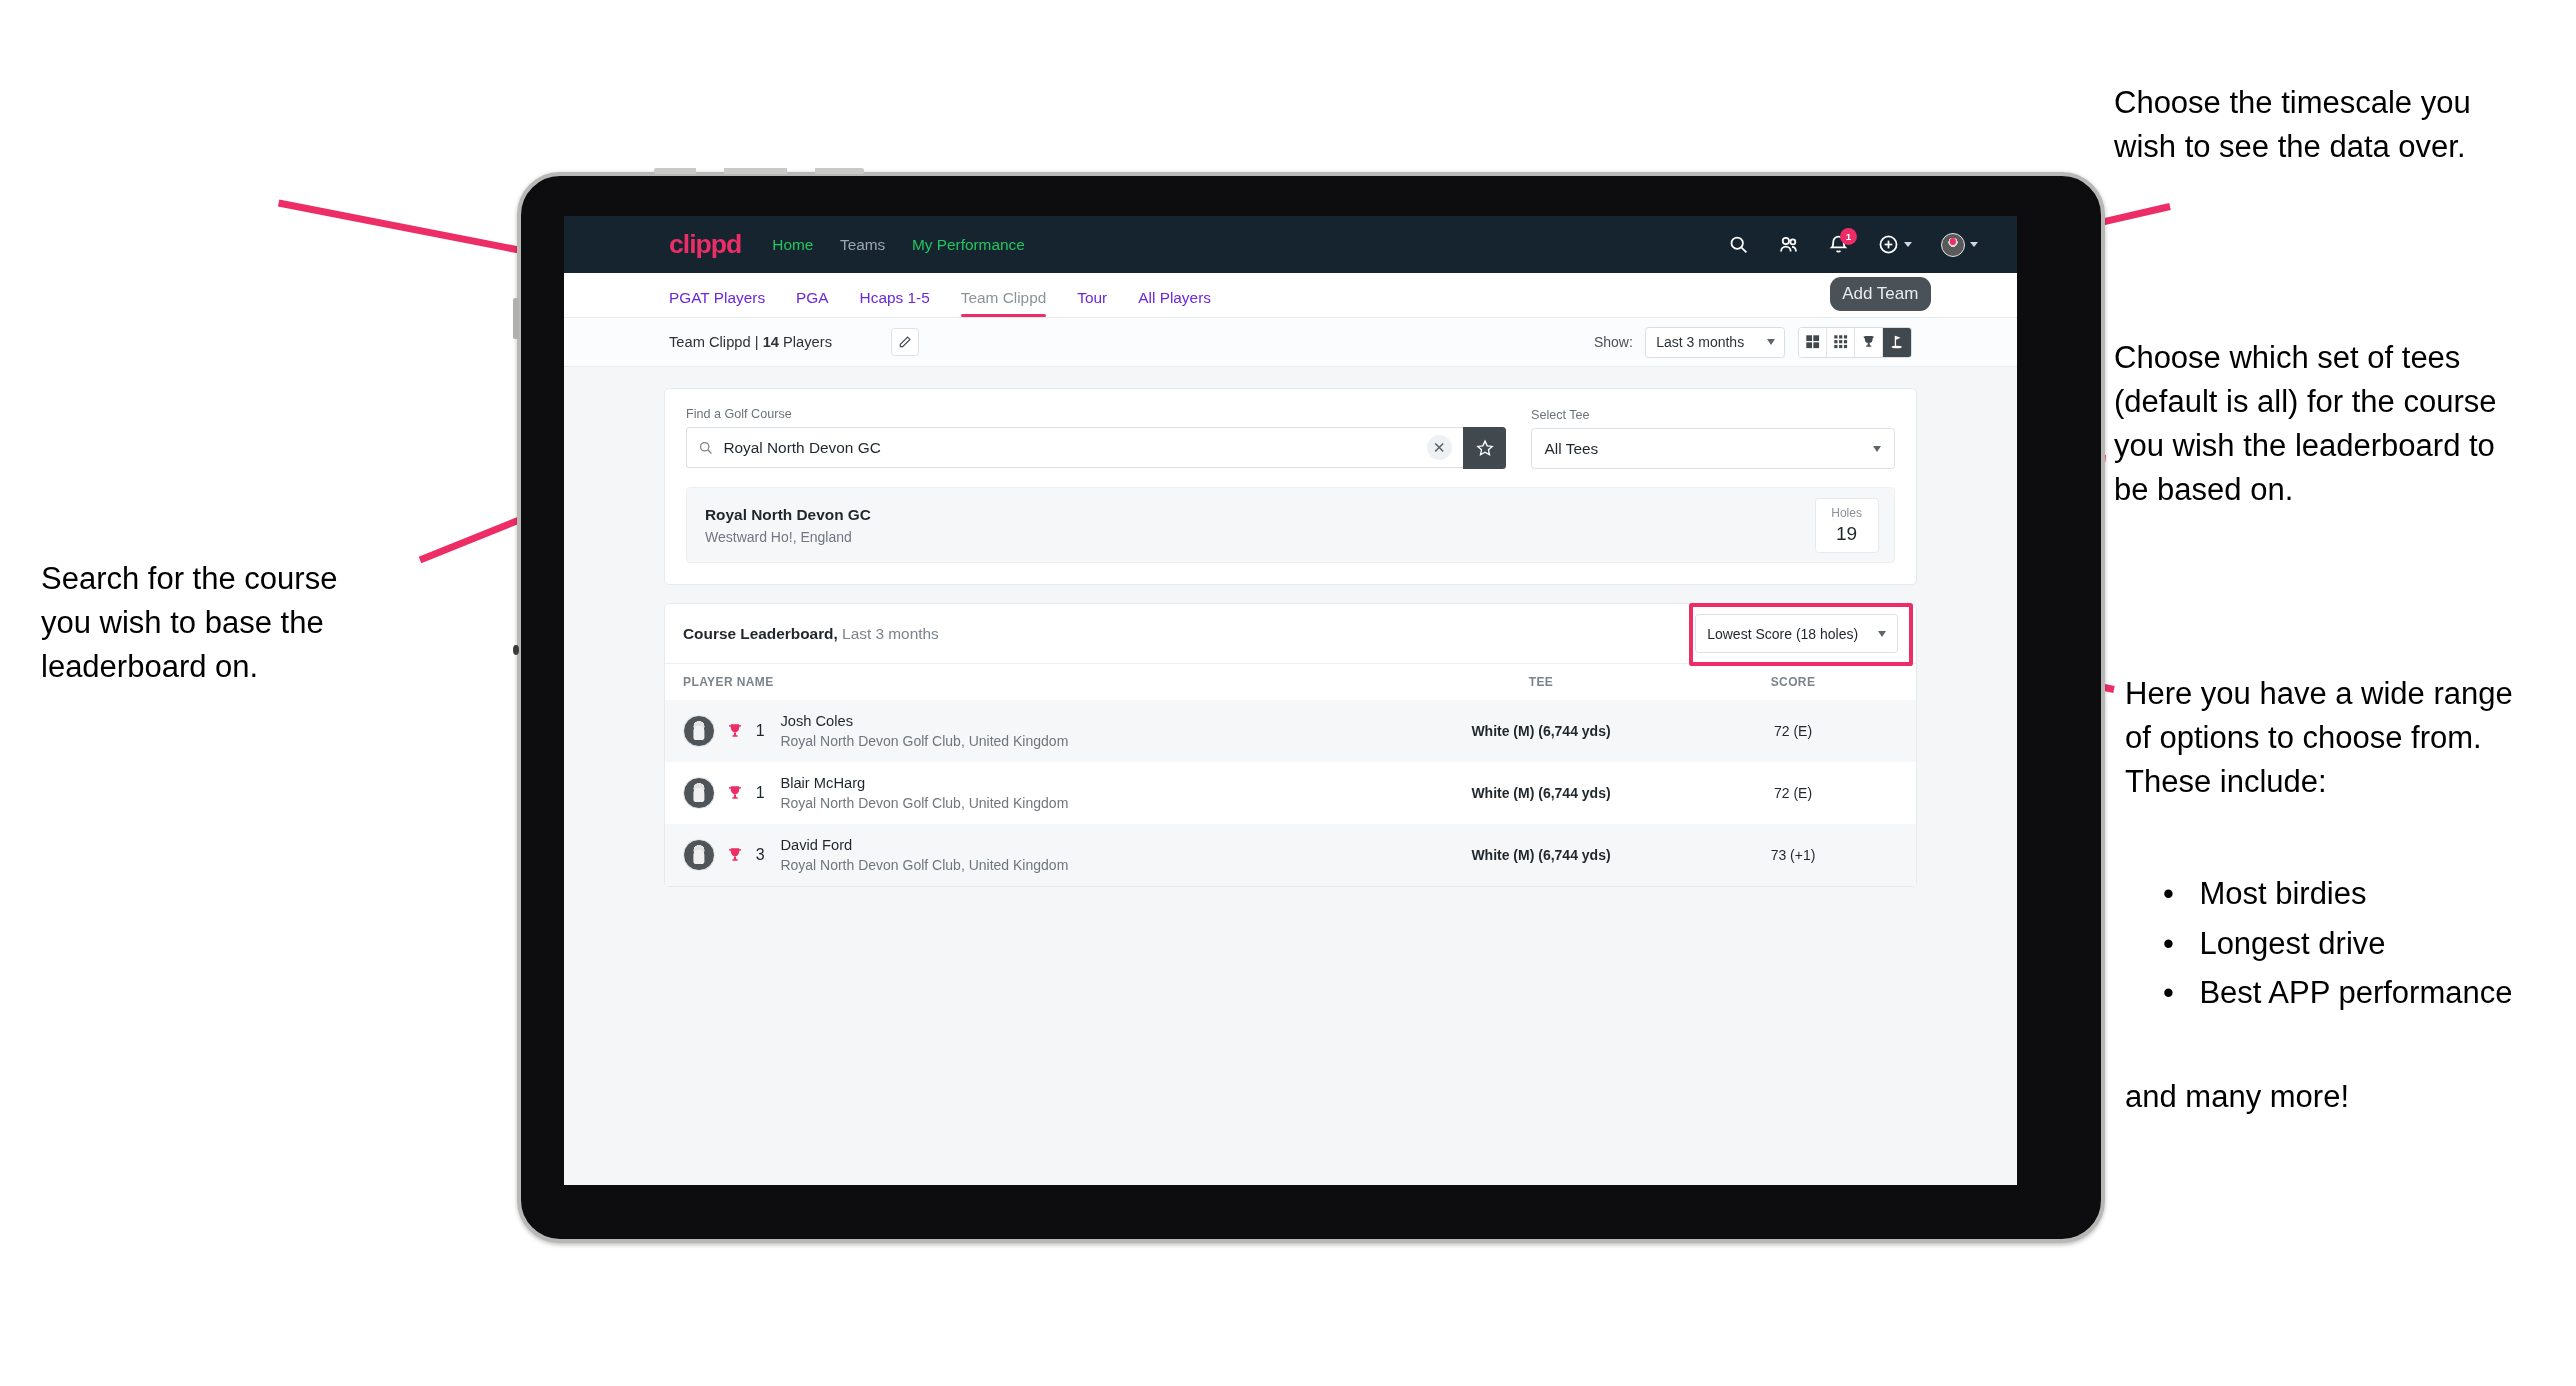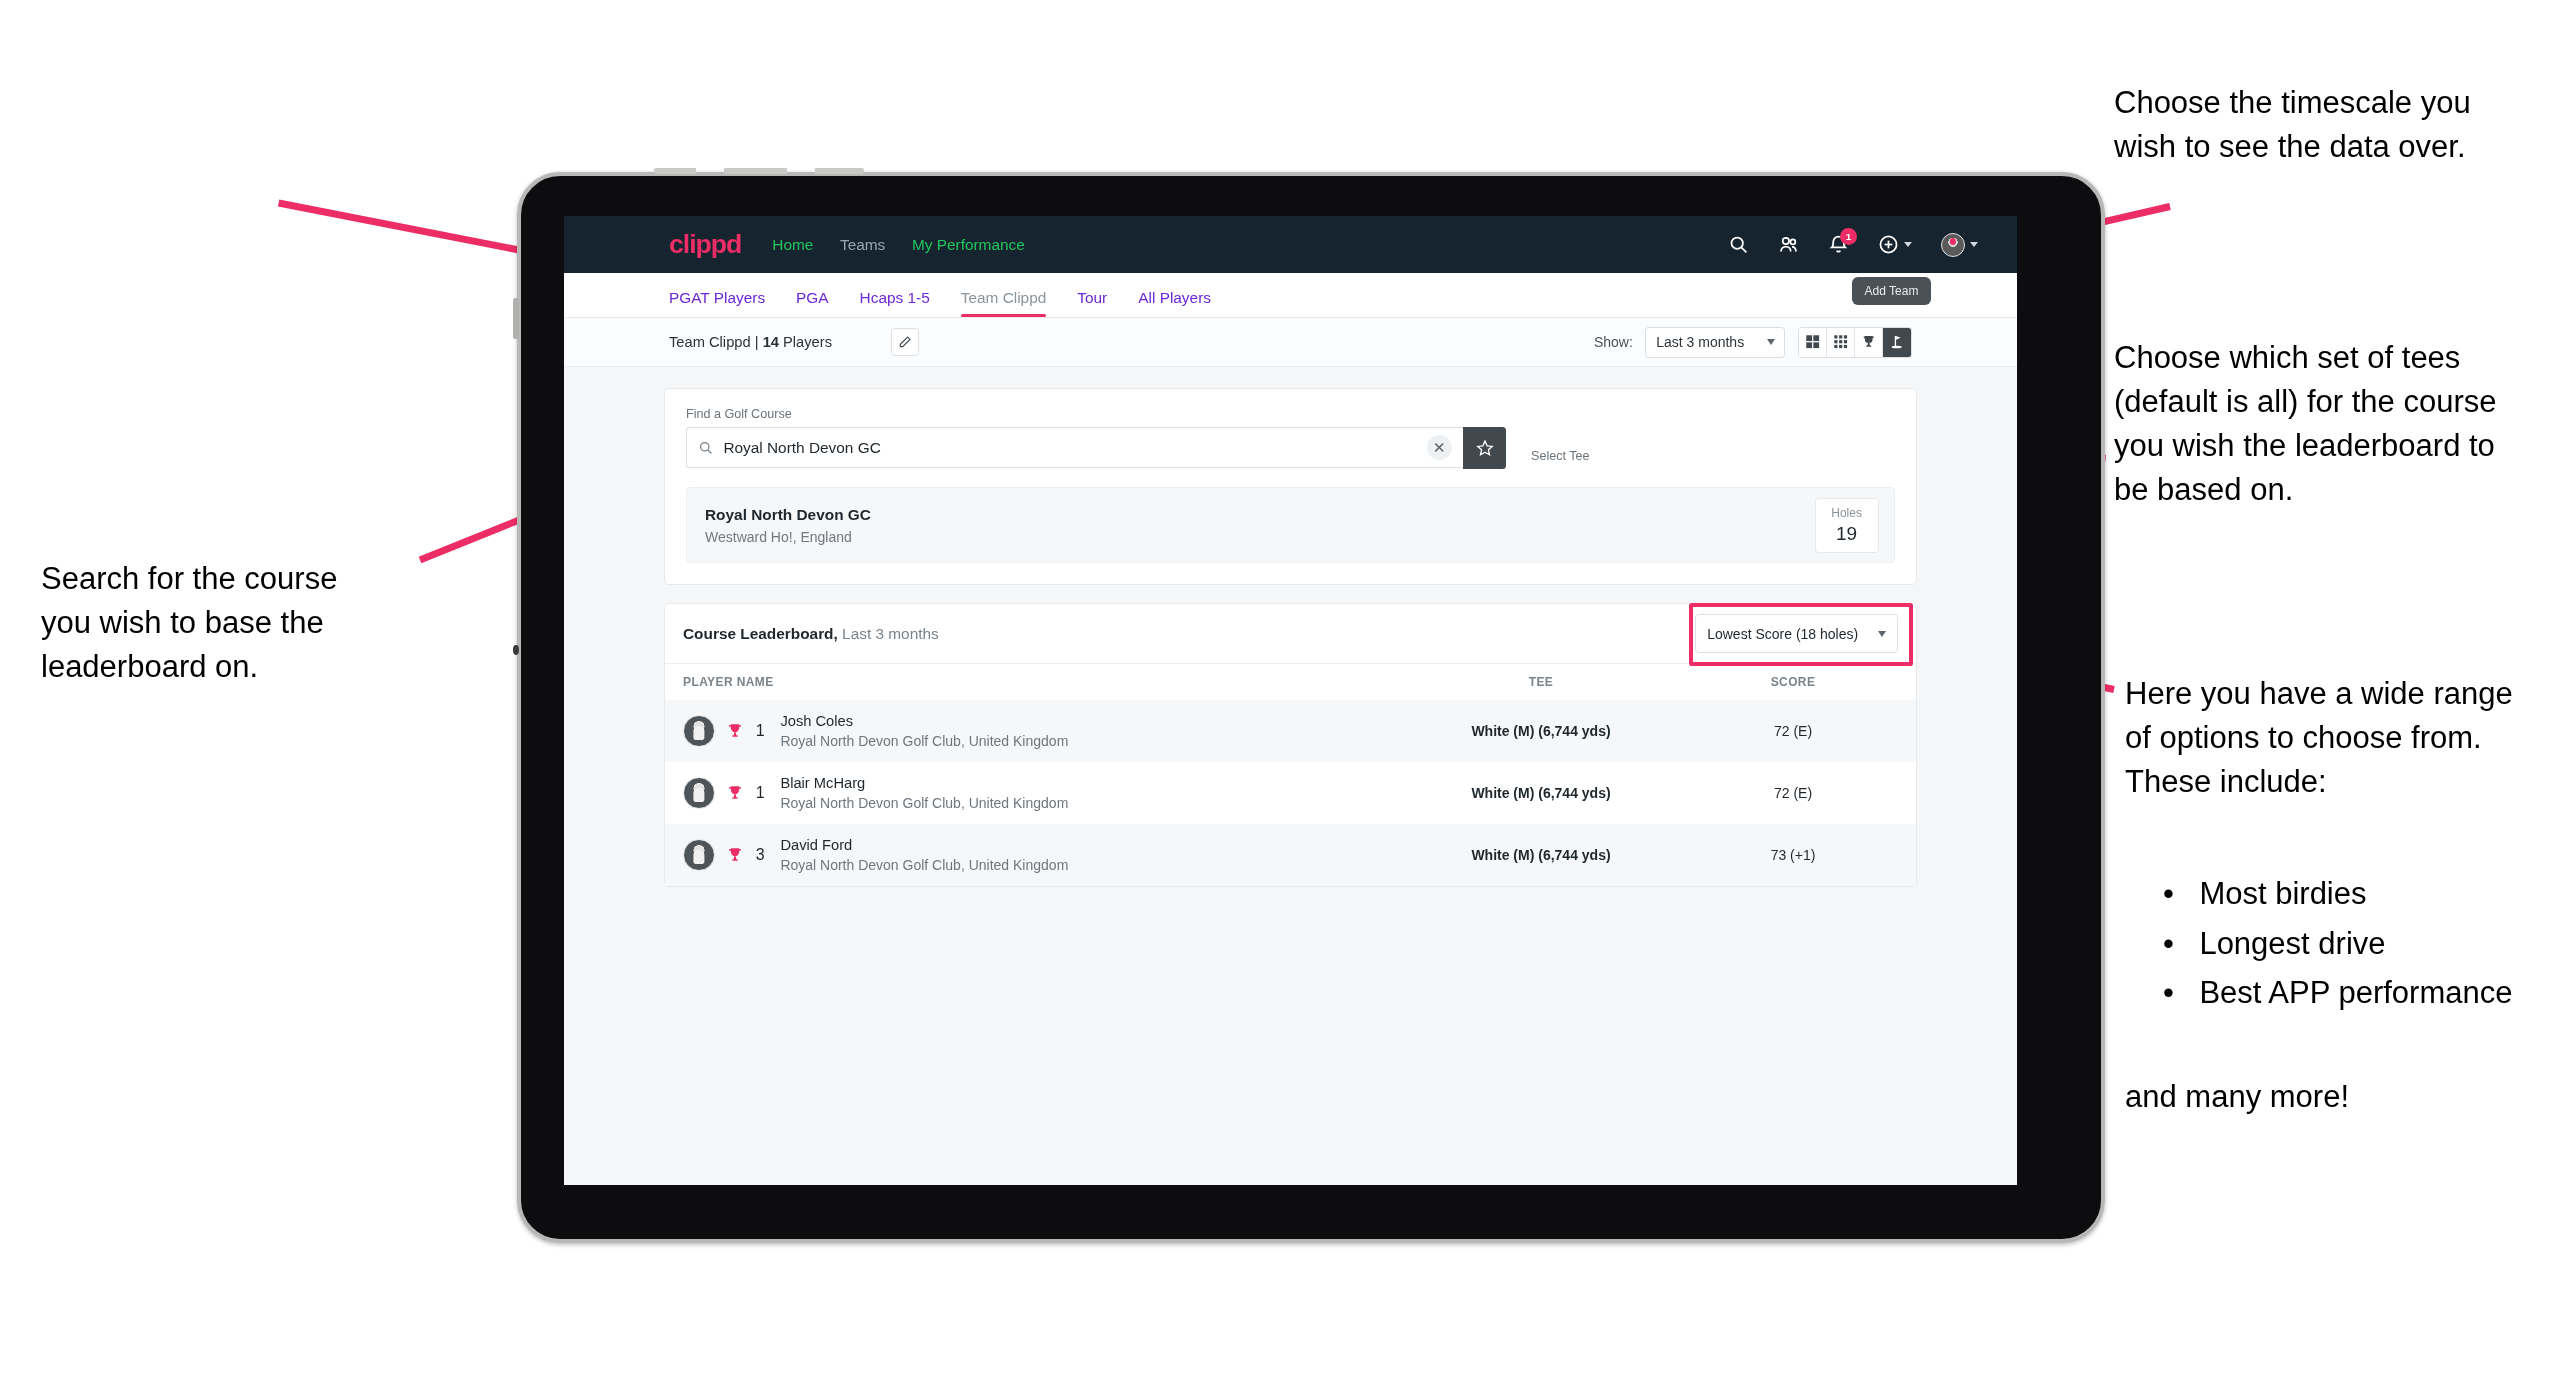--- a/index.html
+++ b/index.html
@@ -94,22 +94,22 @@
     padding:0 0 0 105px; position:relative;
     border-bottom:0.7px solid #e6e9ec;
   }
   .tab { font-size:15.4px; color:#6d28d9; padding-bottom:10.5px; position:relative; white-space:nowrap; }
   .tab.dim { color:#8b949b; }
   .tab.active:after{
     content:""; position:absolute; left:0; right:0; bottom:0; height:3.5px; background:#ec2d66; border-radius:2.1px;
   }
   .tooltip {
     position:absolute; right:86px; top:4.2px;
-    background:#4a5157; color:#e9ecee; font-size:12px;
-    padding:7px 12.6px; border-radius:6px; white-space:nowrap;
+    background:#4a5157; color:#e9ecee; font-size:17px;
+    padding:7px 12.6px; border-radius:11px; white-space:nowrap;
   }
 
   
   .subbar {
     height:49px; background:#fbfcfd;
     display:flex; align-items:center;
     padding:0 105px 0 105px; position:relative;
     border-bottom:0.7px solid #e9ecef;
     gap:48px;
   }
@@ -407,20 +407,24 @@
                 </div>
                 <div class="star-btn">
                   <svg width="18" height="18" viewBox="0 0 24 24" fill="none" stroke="#ffffff" stroke-width="1.8">
                     <polygon points="12,2.8 14.9,9.1 21.6,9.9 16.6,14.4 18,21 12,17.6 6,21 7.4,14.4 2.4,9.9 9.1,9.1"></polygon>
                   </svg>
                 </div>
               </div>
             </div>
             <div class="col-right">
               <div class="field-label">Select Tee</div>
+              <div class="tee-select">
+                <span>All Tees</span>
+                <i class="chev"></i>
+              </div>
             </div>
           </div>
 
           <div class="course-row">
             <div>
               <div class="course-name">Royal North Devon GC</div>
               <div class="course-loc">Westward Ho!, England</div>
             </div>
             <div class="holes-box">
               <div class="holes-lbl">Holes</div>

